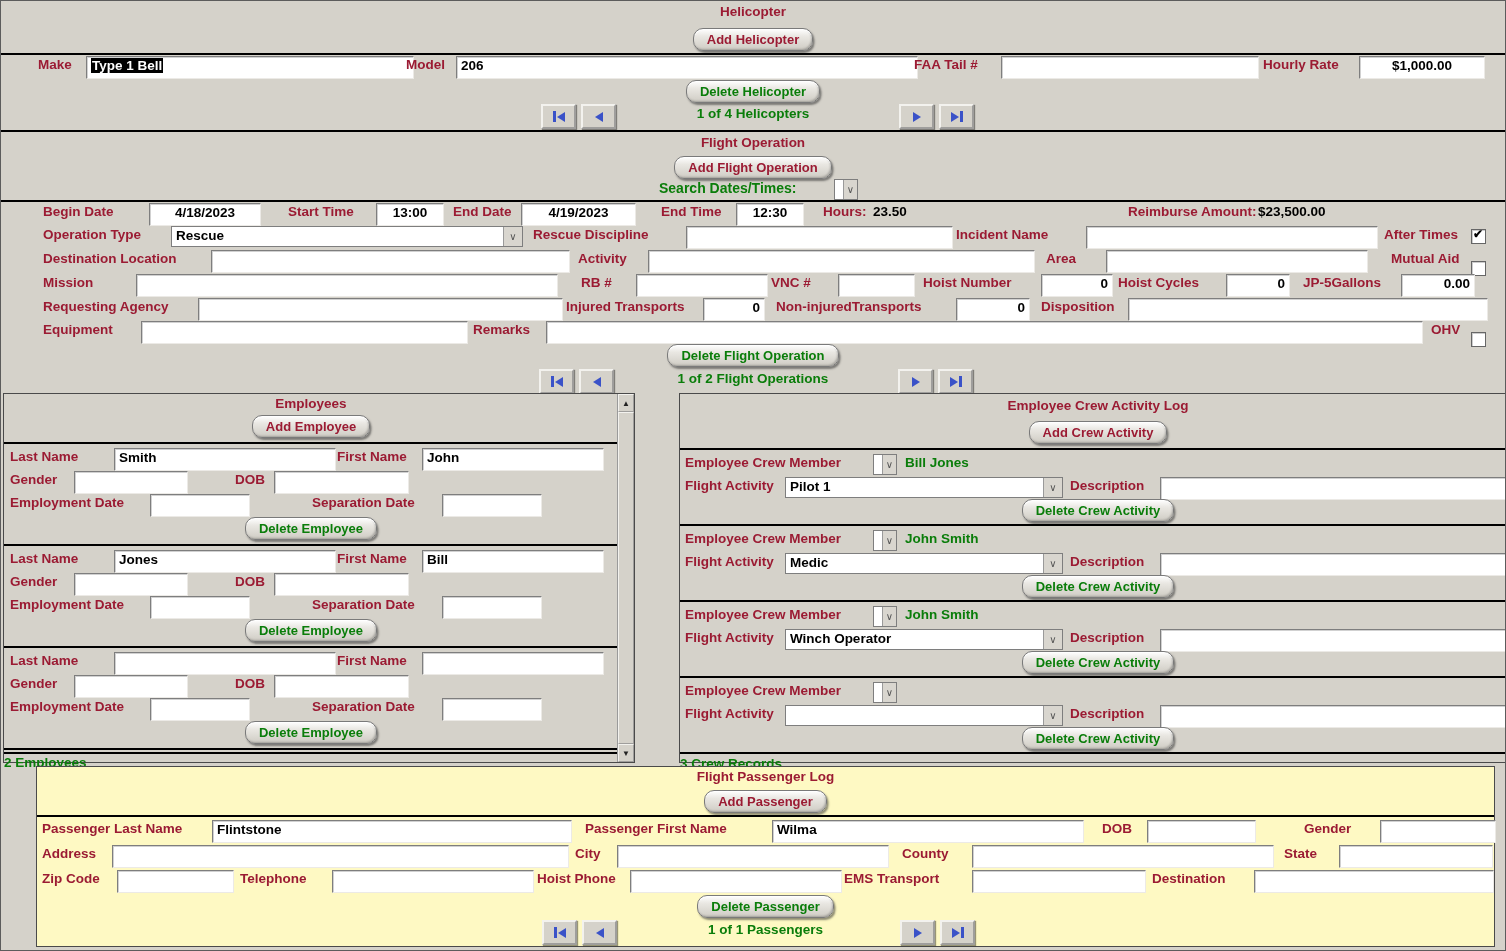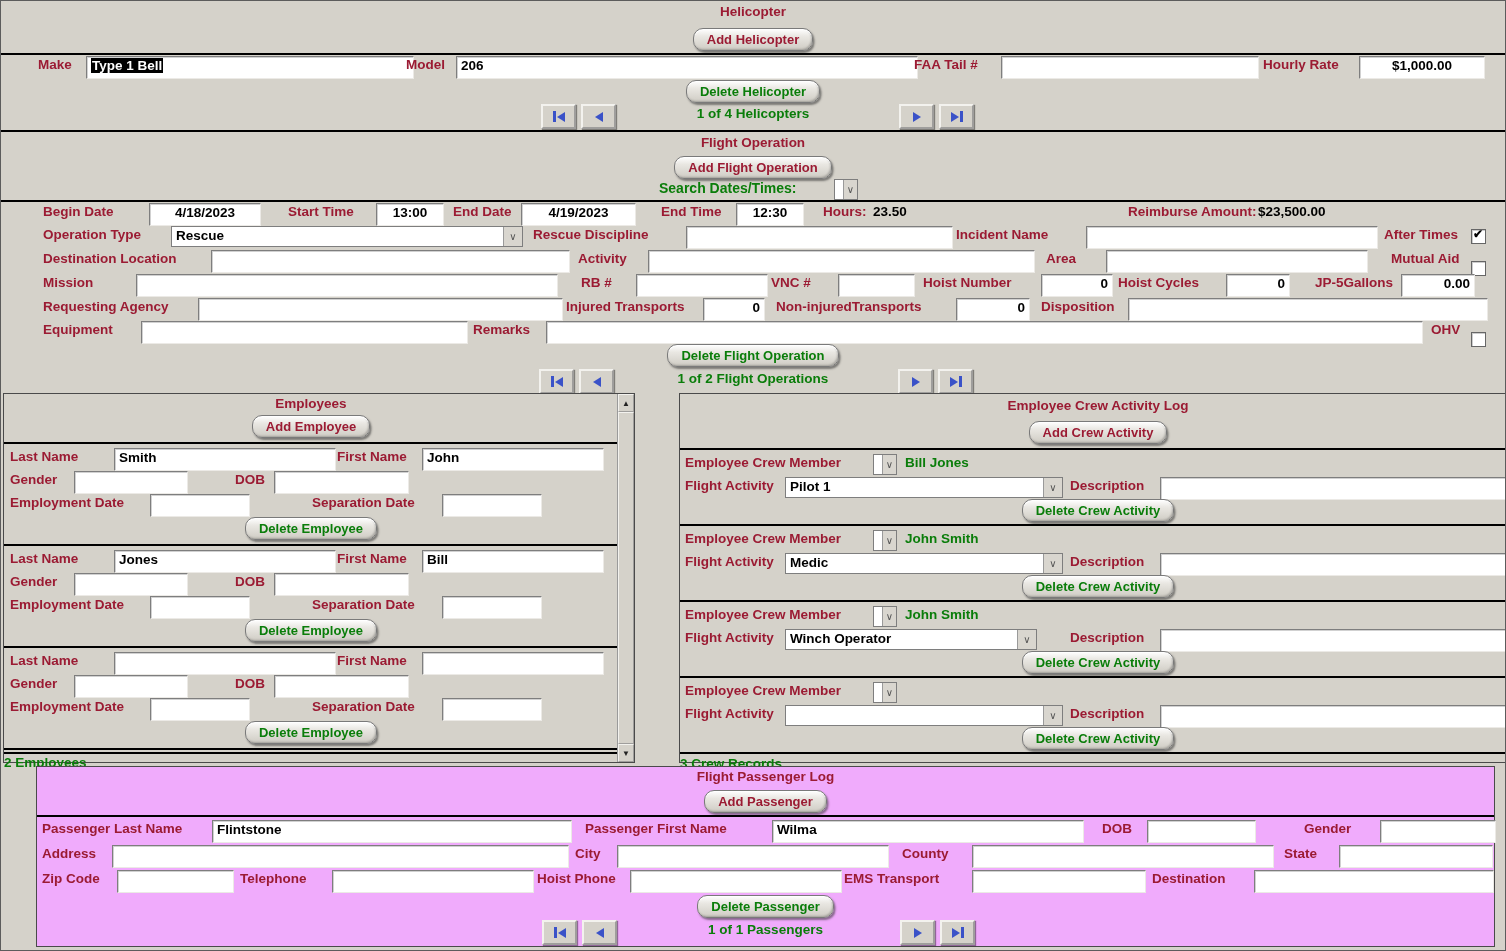--- a/index.html
+++ b/index.html
@@ -48,21 +48,21 @@
   .crew-rec{position:relative;height:74px;border-top:2px solid #000;}
   .rrow{position:absolute;left:0;right:16px;height:22px;}
   .botbar{position:relative;}
   .botbar.sgl{border-top:2px solid #000;}
   .vscroll{position:absolute;top:0;bottom:0;right:0;width:16px;background:#f6f5f2;
     border-left:1px solid #9a9a9a;display:flex;flex-direction:column;}
   .sbtn{height:16px;background:#d5d2ca;border:1px outset #f3f2ee;display:flex;align-items:center;justify-content:center;
     font-size:8px;color:#222;flex:0 0 auto;}
   .strack{flex:1;position:relative;}
   .sthumb{position:absolute;left:0;right:0;top:0;background:#d5d2ca;border:1px outset #f3f2ee;box-sizing:border-box;}
-  .pbox{position:absolute;background:#f0abfc;border:1px solid #4a4a4a;box-sizing:border-box;}
+  .pbox{position:absolute;background:#fef9c3;border:1px solid #4a4a4a;box-sizing:border-box;}
 </style>
 </head>
 <body>
 
 <div class="window">
 
   <div class="sec" style="top:0;height:129px;">
     <div class="crow" style="top:3px;"><span class="title">Helicopter</span></div>
     <div class="crow" style="top:27px;"><span class="pbtn red">Add Helicopter</span></div>
     <div class="blackline" style="top:52px;"></div>
@@ -156,21 +156,21 @@
       <span class="lbl" style="left:42px;">Mission</span>
       <div class="fld" style="left:135px;width:412px;"></div>
       <span class="lbl" style="left:580px;">RB #</span>
       <div class="fld" style="left:635px;width:122px;"></div>
       <span class="lbl" style="left:770px;">VNC #</span>
       <div class="fld" style="left:837px;width:67px;"></div>
       <span class="lbl" style="left:922px;">Hoist Number</span>
       <div class="fld rt" style="left:1040px;width:62px;">0</div>
       <span class="lbl" style="left:1117px;">Hoist Cycles</span>
       <div class="fld rt" style="left:1225px;width:54px;">0</div>
-      <span class="lbl" style="left:1302px;margin-left:12px;">JP-5Gallons</span>
+      <span class="lbl" style="left:1302px;">JP-5Gallons</span>
       <div class="fld rt" style="left:1400px;width:64px;">0.00</div>
     </div>
 
     <div class="arow" style="top:166px;">
       <span class="lbl" style="left:42px;">Requesting Agency</span>
       <div class="fld" style="left:197px;width:355px;"></div>
       <span class="lbl" style="left:565px;">Injured Transports</span>
       <div class="fld rt" style="left:702px;width:52px;">0</div>
       <span class="lbl" style="left:775px;">Non-injuredTransports</span>
       <div class="fld rt" style="left:955px;width:64px;">0</div>
@@ -352,21 +352,21 @@
         <div class="rrow" style="top:4px;">
           <span class="lbl" style="left:5px;">Employee Crew Member</span>
           <div class="combo" style="left:193px;width:24px;">
               <span class="cval"></span>
               <span class="cbtn">∨</span>
             </div>
           <span class="lbl green" style="left:225px;color:#0a7d0a;">John Smith</span>
         </div>
         <div class="rrow" style="top:27px;">
           <span class="lbl" style="left:5px;">Flight Activity</span>
-          <div class="combo" style="left:105px;width:252px;">
+          <div class="combo" style="left:105px;width:278px;">
               <span class="cval">Winch Operator</span>
               <span class="cbtn">∨</span>
             </div>
           <span class="lbl" style="left:390px;">Description</span>
           <div class="fld" style="left:480px;width:344px;"></div>
         </div>
         <div class="crow" style="top:49px;right:16px;"><span class="pbtn grn">Delete Crew Activity</span></div>
       </div>
 
       <div class="crew-rec">

